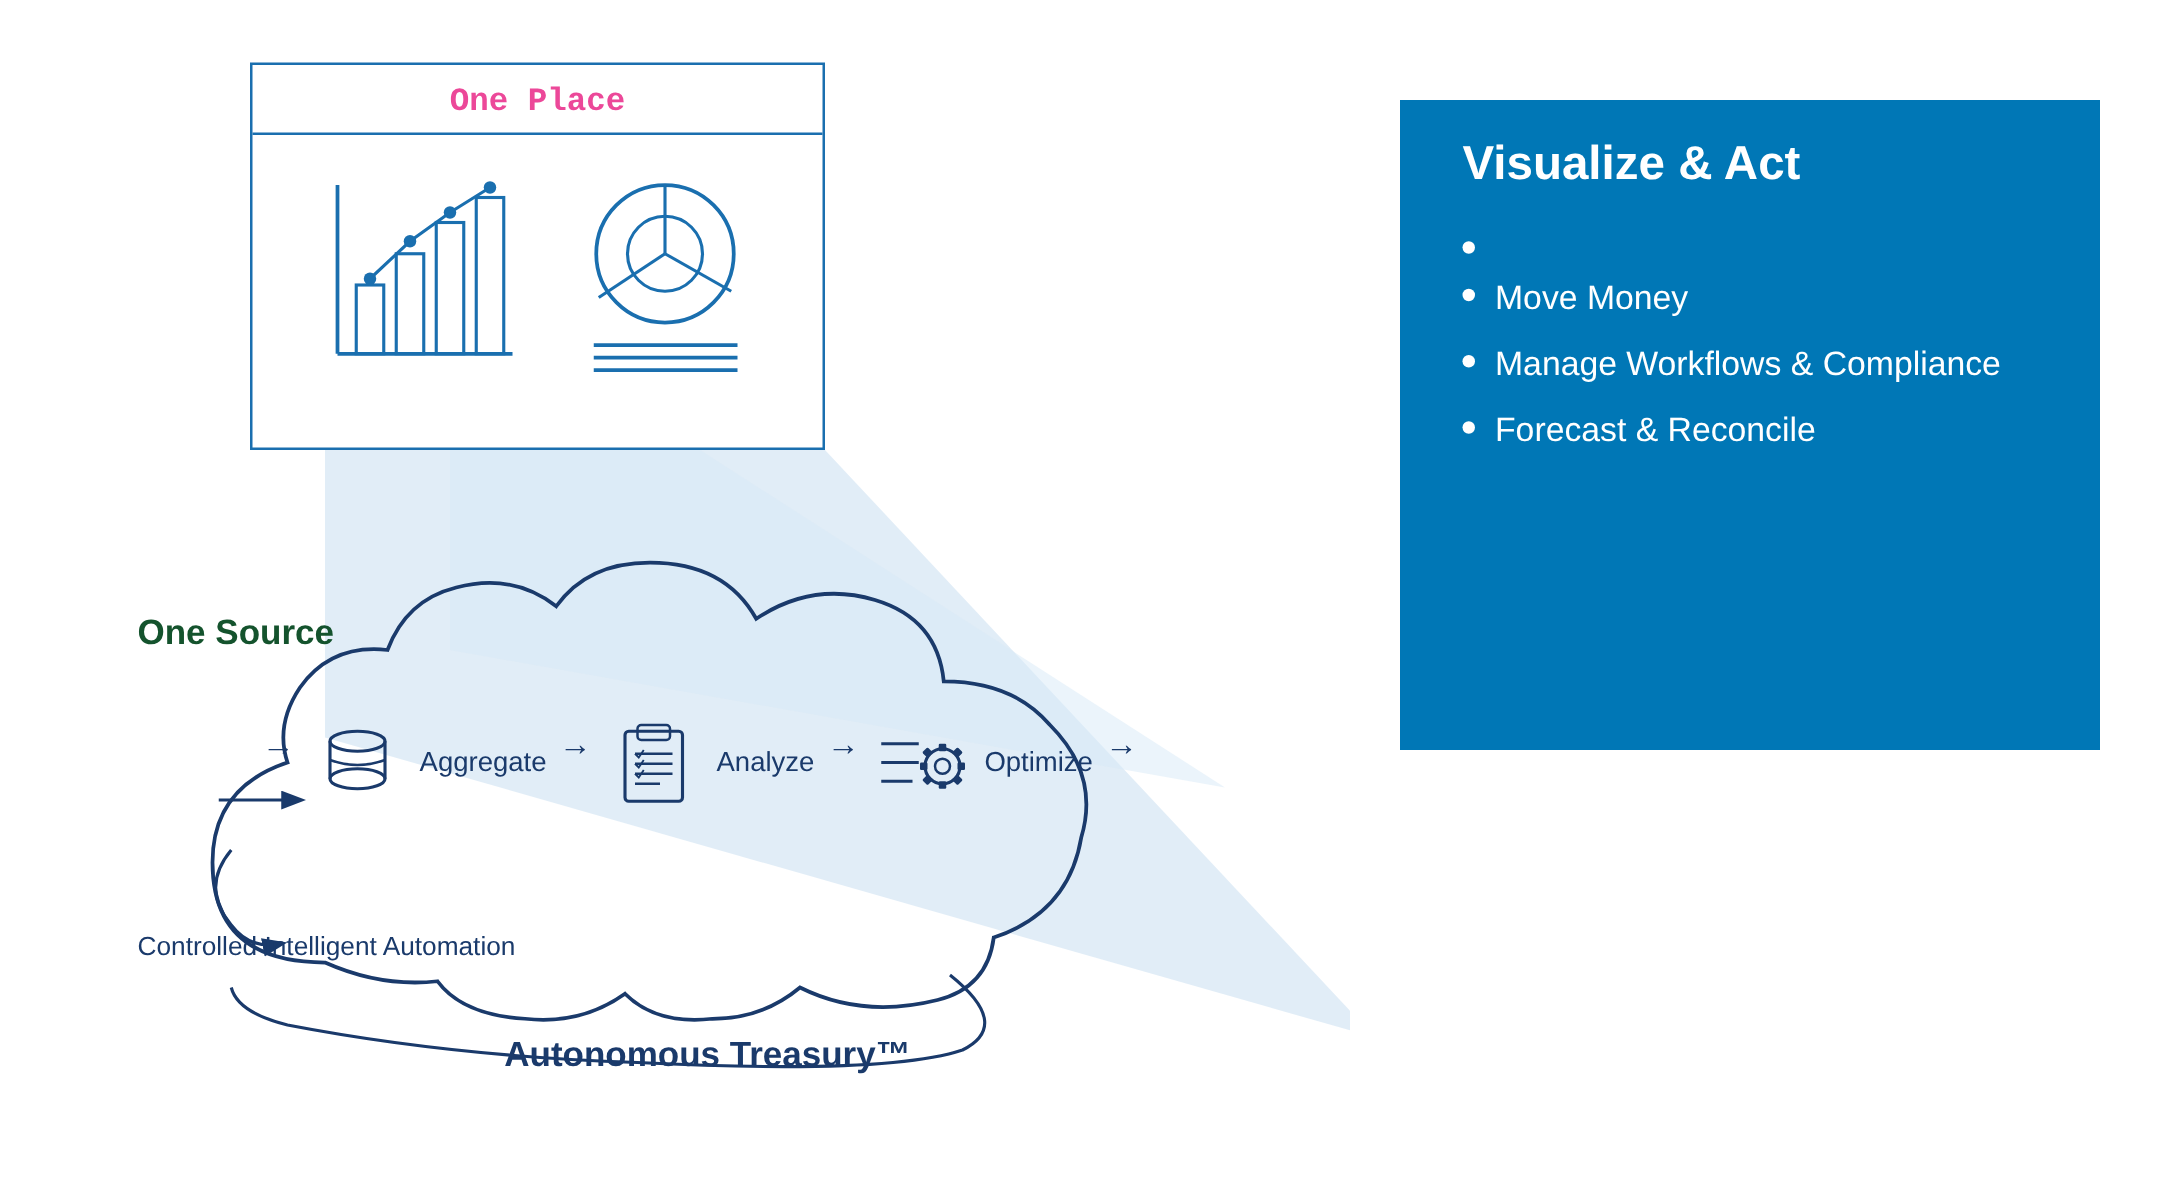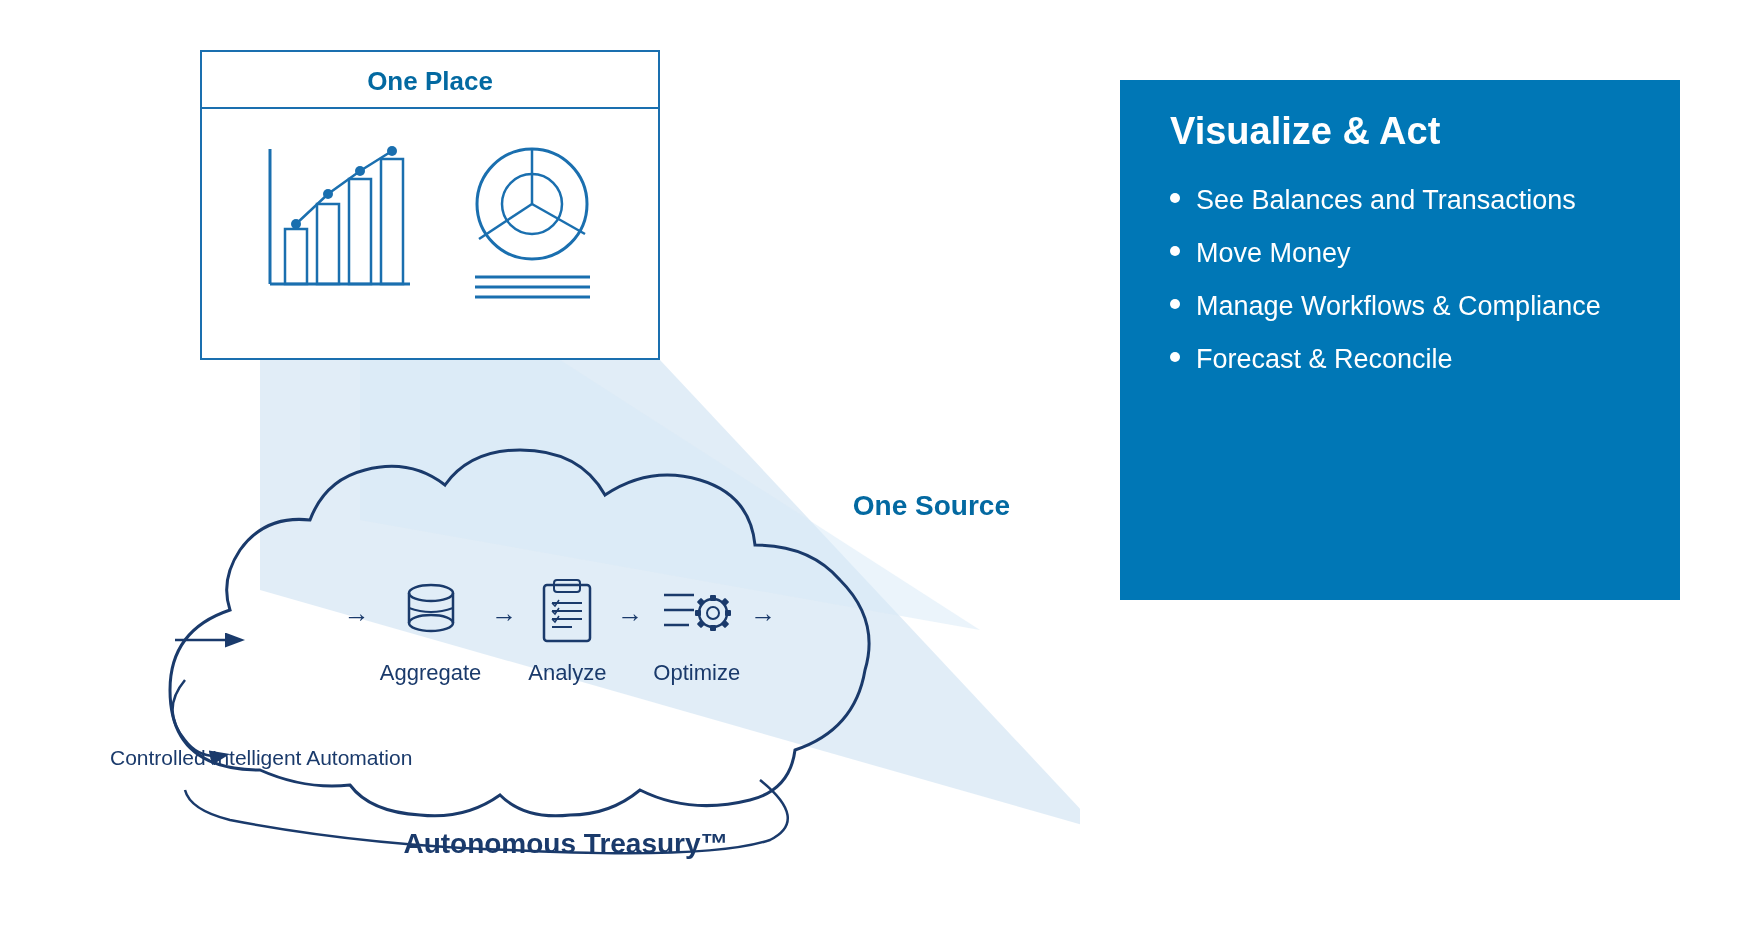--- a/index.html
+++ b/index.html
@@ -36,25 +36,26 @@
       top: 20px;
       left: 120px;
       width: 460px;
       height: 310px;
       border: 2px solid #1a6faf;
       background: #ffffff;
     }
 
     .one-place-title {
       text-align: center;
-      color: #0369a1;
+      color: #ec4899;
       font-size: 26px;
       font-weight: 600;
       padding: 14px 0 10px;
       border-bottom: 2px solid #1a6faf;
+      font-family: Liberation Mono, monospace;
     }
 
     .one-place-icons {
       display: flex;
       align-items: center;
       justify-content: center;
       gap: 30px;
       padding-top: 20px;
     }
 
@@ -71,40 +72,40 @@
       width: 900px;
       height: 560px;
       z-index: 1;
     }
 
     .cloud-label {
       position: absolute;
       top: 140px;
       left: 0;
       right: 0;
-      text-align: right;
+      text-align: left;
       font-size: 28px;
       font-weight: 700;
-      color: #0369a1;
+      color: #14532d;
     }
 
     .cloud-icons-row {
       position: absolute;
       top: 220px;
       left: 60px;
       right: 60px;
       display: flex;
       align-items: center;
       justify-content: center;
       gap: 0;
     }
 
     .cloud-step {
       display: flex;
-      flex-direction: column;
+      flex-direction: row;
       align-items: center;
       gap: 10px;
     }
 
     .cloud-step-label {
       font-size: 22px;
       color: #1a3a6b;
       font-weight: 500;
     }
 
@@ -378,21 +379,20 @@
       <div class="autonomous-label">Autonomous Treasury™</div>
     </div>
 
   </div>
 
   <div class="right-panel">
     <div class="right-panel-title">Visualize &amp; Act</div>
     <ul>
       <li>
         <span class="bullet-dot"></span>
-        <span>See Balances and Transactions</span>
       </li>
       <li>
         <span class="bullet-dot"></span>
         <span>Move Money</span>
       </li>
       <li>
         <span class="bullet-dot"></span>
         <span>Manage Workflows &amp; Compliance</span>
       </li>
       <li>

